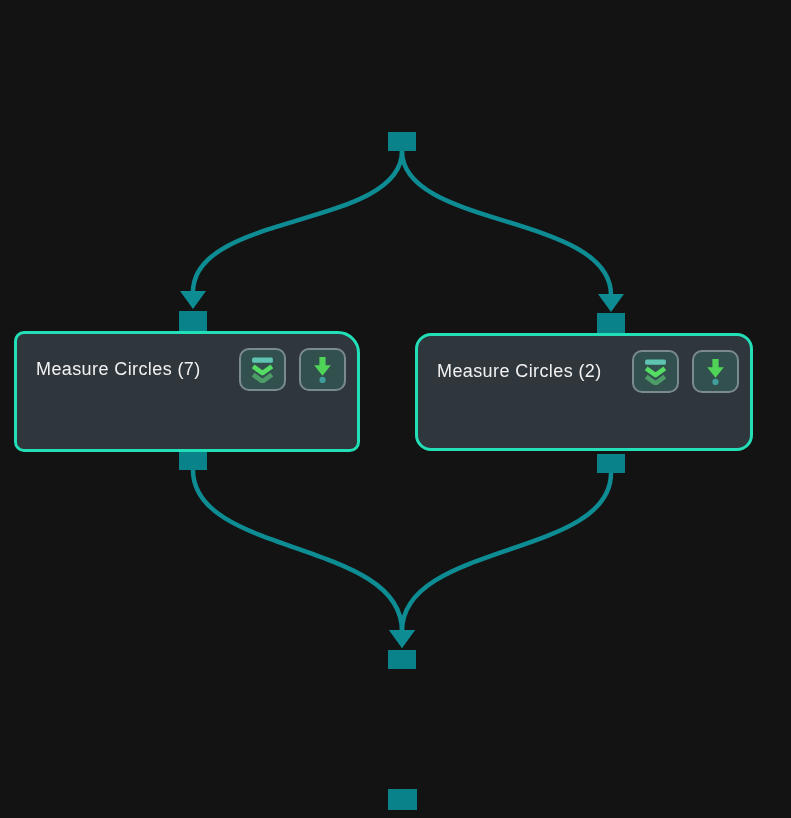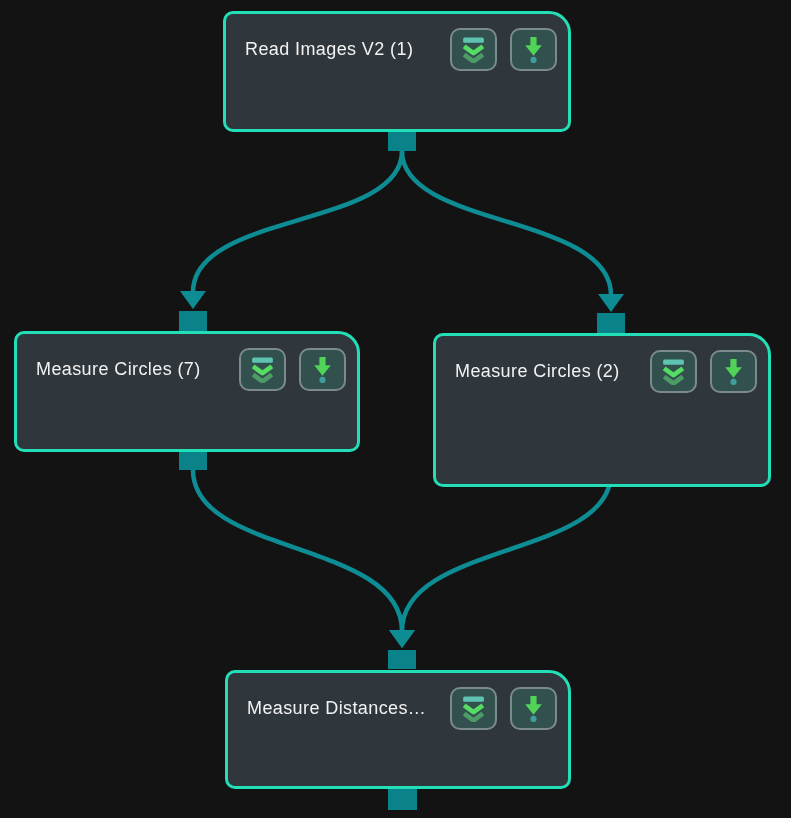--- a/index.html
+++ b/index.html
@@ -82,89 +82,53 @@
 
     <rect x="388" y="132" width="28" height="19" fill="#098289"></rect>
     <rect x="179" y="311" width="28" height="20" fill="#098289"></rect>
     <rect x="179" y="451" width="28" height="19" fill="#098289"></rect>
     <rect x="597" y="313" width="28" height="20" fill="#098289"></rect>
     <rect x="597" y="454" width="28" height="19" fill="#098289"></rect>
     <rect x="388" y="650" width="28" height="19" fill="#098289"></rect>
     <rect x="388" y="789" width="29" height="21" fill="#098289"></rect>
   </svg>
 
-  <div class="node" style="left:223px; top:11px; width:348px; height:121px;">
-    <div class="node-header">
-      <div class="node-title">Read Images V2 (1)</div>
-      <button class="node-btn">
-        <svg width="27" height="27" viewBox="0 0 26 26">
-          <rect x="3" y="1.5" width="20" height="5" rx="1.5" fill="#5fc3b1"></rect>
-          <path d="M4 10 L13 16.5 L22 10" fill="none" stroke="#55dc64" stroke-width="4.5" stroke-linejoin="round"></path>
-          <path d="M4 18 L13 24.5 L22 18" fill="none" stroke="#4d9b66" stroke-width="4.5" stroke-linejoin="round"></path>
-        </svg>
-      </button>
-      <button class="node-btn">
-        <svg width="27" height="27" viewBox="0 0 26 26">
-          <polygon points="10,1 16,1 16,9 21,9 13,19 5,9 10,9" fill="#4fd457"></polygon>
-          <circle cx="13" cy="23" r="3" fill="#3f9e9b"></circle>
-        </svg>
-      </button>
-    </div>
-  </div>
 
   <div class="node" style="left:14px; top:331px; width:346px; height:121px;">
     <div class="node-header">
       <div class="node-title">Measure Circles (7)</div>
       <button class="node-btn">
         <svg width="27" height="27" viewBox="0 0 26 26">
           <rect x="3" y="1.5" width="20" height="5" rx="1.5" fill="#5fc3b1"></rect>
           <path d="M4 10 L13 16.5 L22 10" fill="none" stroke="#55dc64" stroke-width="4.5" stroke-linejoin="round"></path>
           <path d="M4 18 L13 24.5 L22 18" fill="none" stroke="#4d9b66" stroke-width="4.5" stroke-linejoin="round"></path>
         </svg>
       </button>
       <button class="node-btn">
         <svg width="27" height="27" viewBox="0 0 26 26">
           <polygon points="10,1 16,1 16,9 21,9 13,19 5,9 10,9" fill="#4fd457"></polygon>
           <circle cx="13" cy="23" r="3" fill="#3f9e9b"></circle>
         </svg>
       </button>
     </div>
   </div>
 
-  <div class="node" style="left:433px; top:333px; width:338px; height:154px;">
+  <div class="node" style="left:415px; top:333px; width:338px; height:118px;border-radius:16px;">
     <div class="node-header">
       <div class="node-title">Measure Circles (2)</div>
       <button class="node-btn">
         <svg width="27" height="27" viewBox="0 0 26 26">
           <rect x="3" y="1.5" width="20" height="5" rx="1.5" fill="#5fc3b1"></rect>
           <path d="M4 10 L13 16.5 L22 10" fill="none" stroke="#55dc64" stroke-width="4.5" stroke-linejoin="round"></path>
           <path d="M4 18 L13 24.5 L22 18" fill="none" stroke="#4d9b66" stroke-width="4.5" stroke-linejoin="round"></path>
         </svg>
       </button>
       <button class="node-btn">
         <svg width="27" height="27" viewBox="0 0 26 26">
           <polygon points="10,1 16,1 16,9 21,9 13,19 5,9 10,9" fill="#4fd457"></polygon>
           <circle cx="13" cy="23" r="3" fill="#3f9e9b"></circle>
         </svg>
       </button>
     </div>
   </div>
 
-  <div class="node" style="left:225px; top:670px; width:346px; height:119px;">
-    <div class="node-header">
-      <div class="node-title">Measure Distances…</div>
-      <button class="node-btn">
-        <svg width="27" height="27" viewBox="0 0 26 26">
-          <rect x="3" y="1.5" width="20" height="5" rx="1.5" fill="#5fc3b1"></rect>
-          <path d="M4 10 L13 16.5 L22 10" fill="none" stroke="#55dc64" stroke-width="4.5" stroke-linejoin="round"></path>
-          <path d="M4 18 L13 24.5 L22 18" fill="none" stroke="#4d9b66" stroke-width="4.5" stroke-linejoin="round"></path>
-        </svg>
-      </button>
-      <button class="node-btn">
-        <svg width="27" height="27" viewBox="0 0 26 26">
-          <polygon points="10,1 16,1 16,9 21,9 13,19 5,9 10,9" fill="#4fd457"></polygon>
-          <circle cx="13" cy="23" r="3" fill="#3f9e9b"></circle>
-        </svg>
-      </button>
-    </div>
-  </div>
 
 </div>
 
 </body></html>

